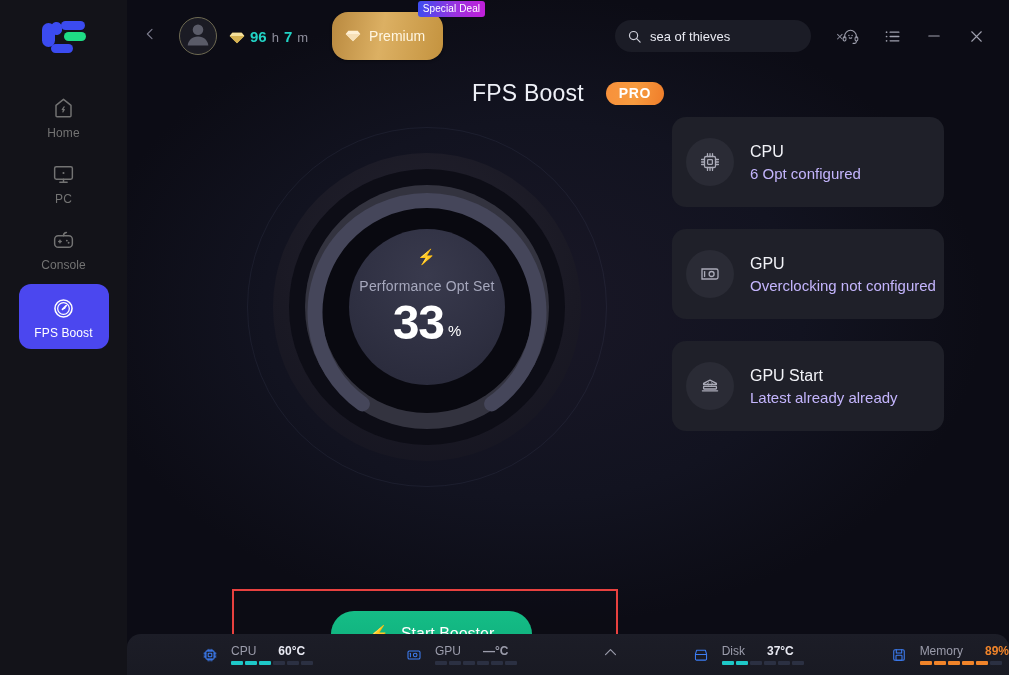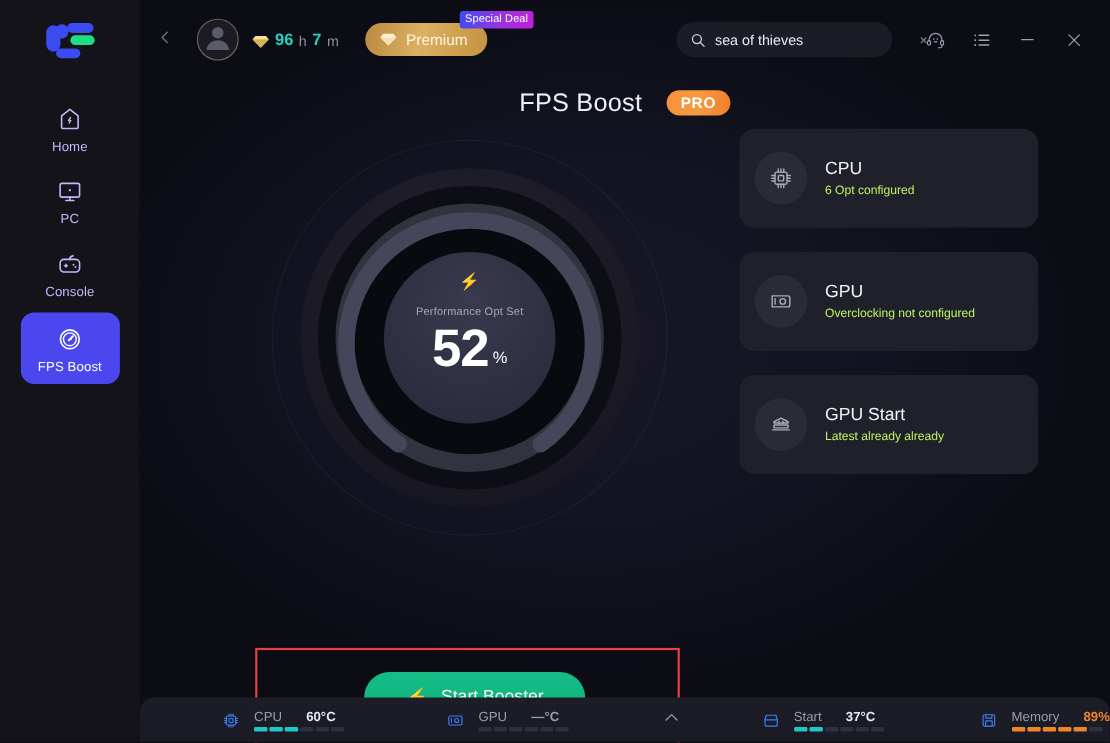--- a/index.html
+++ b/index.html
@@ -23,21 +23,21 @@
   .logo .b1 { left:2px;  top:4px;  width:13px; height:24px; background:#3b4bf0; border-radius:7px 7px 7px 7px; }
   .logo .b2 { left:11px; top:3px;  width:11px; height:13px; background:#3b4bf0; border-radius:6px; transform: rotate(-8deg); }
   .logo .b3 { left:21px; top:2px;  width:24px; height:9px;  background:#3b4bf0; }
   .logo .b4 { left:24px; top:13px; width:22px; height:9px;  background:#1fdd85; }
   .logo .b5 { left:11px; top:25px; width:22px; height:9px;  background:#3b4bf0; }
 
   .nav { margin-top: 14px; display:flex; flex-direction:column; align-items:center; gap:5px; }
   .nav-item {
     width: 90px; padding: 9px 0 7px; border-radius: 12px;
     display:flex; flex-direction:column; align-items:center; gap:5px;
-    cursor: pointer; color: #c4b5fd;
+    cursor: pointer; color: #737373;
   }
   .nav-item .ico { width:26px; height:26px; display:flex; align-items:center; justify-content:center; }
   .nav-item .ico svg { width:25px; height:25px; display:block; }
   .nav-item .lbl { font-size: 12px; letter-spacing:.1px; line-height: 14px; }
   .nav-item.active { background: #4b47ef; color: #ffffff; padding: 11px 0 9px; }
   .nav-item.active .lbl { color:#fff; }
 
   
   .main { position: relative; flex: 1; height: 675px;
     background:
@@ -52,21 +52,21 @@
   .avatar { width: 38px; height:38px; border-radius:50%; border:1px solid #6e6a52; margin-left: 16px;
             background:#1b1b24; display:flex; align-items:center; justify-content:center; overflow:hidden; }
   .avatar svg { width:34px; height:34px; }
   .timeinfo { margin-left: 12px; display:flex; align-items:flex-end; gap:5px; font-size:14px; }
   .gem { width:16px; height:14px; display:block; }
   .t-num { color:#22d3c5; font-weight:bold; font-size:15px; }
   .t-unit { color:#8e8e9c; font-size:13px; }
 
   .premium-wrap { position: relative; margin-left: 24px; }
   .premium {
-    height: 30px; padding: 0 18px 0 13px; border-radius: 16px;
+    height: 48px; padding: 0 18px 0 13px; border-radius: 16px;
     background: linear-gradient(100deg,#b9893f 0%, #dcb063 45%, #c4933f 100%);
     display:flex; align-items:center; gap:8px; cursor:pointer;
     box-shadow: 0 1px 3px rgba(0,0,0,.4);
   }
   .premium .ptxt { color:#fff6e2; font-size:14px; }
   .premium .pgem { width:16px; height:14px; display:block; }
   .deal {
     position:absolute; right:-42px; top:-11px;
     background: linear-gradient(95deg,#3c4df0 0%, #9a33e0 55%, #c21fd9 100%);
     color:#fff; font-size:10px; padding:2px 5px 3px; border-radius:3px; white-space:nowrap;
@@ -108,36 +108,36 @@
   .ring-4 { inset: 58px; background: #33333f; }
   .ring-5 { inset: 74px; background: #090910; }
   .gauge svg.arc { position:absolute; inset:0; width:360px; height:360px; }
   .hub {
     position:absolute; inset: 102px; border-radius:50%;
     background: radial-gradient(circle at 50% 30%, #393a4d 0%, #2f3042 55%, #272838 100%);
     display:flex; flex-direction:column; align-items:center; justify-content:flex-start;
     padding-top: 20px;
   }
   .hub .bolt { color:#c9cbe2; font-size:15px; line-height:1; margin-bottom: 14px; }
-  .hub .cap { color:#a6a8bd; font-size:10px; letter-spacing:.2px; }
+  .hub .cap { color:#a6a8bd; font-size:14px; letter-spacing:.2px; }
   .hub .valrow { display:flex; align-items:flex-end; margin-top: 6px; }
   .hub .val { color:#ffffff; font-size:48px; font-weight:bold; line-height:.95; letter-spacing:-1px; }
   .hub .pct { color:#ffffff; font-size:15px; margin-left:4px; margin-bottom: 7px; }
 
   .cards { position:absolute; left: 545px; top: 10px; width: 272px; display:flex; flex-direction:column; gap: 22px; }
   .card {
     height: 90px; border-radius: 14px; background:#1f2029;
     display:flex; align-items:center; padding-left: 14px; gap: 16px; cursor:pointer;
   }
   .card .cico { width:48px; height:48px; border-radius:50%; background:#2a2b35;
     display:flex; align-items:center; justify-content:center; color:#aaabb8; flex:0 0 48px; }
   .card .cico svg { display:block; }
   .card .ctxt { display:flex; flex-direction:column; gap:4px; }
   .card .ctitle { color:#f2f3f8; font-size:16px; }
-  .card .csub { color:#bef264; font-size:11px; }
+  .card .csub { color:#c4b5fd; font-size:15px; }
 
   
   .action {
     position:absolute; left: 105px; top: 482px; width: 386px; height: 135px;
     border: 2px solid #e8413f; background: rgba(10,10,18,.25);
   }
   .boost-btn {
     position:absolute; left: 97px; top: 20px; width: 201px; height: 46px;
     background: linear-gradient(180deg,#15bd86 0%, #0fae7c 100%);
     border-radius: 23px; border:none; cursor:pointer;
@@ -356,21 +356,21 @@
         <div class="ring ring-4"></div>
         <div class="ring ring-5"></div>
         <svg class="arc" viewBox="0 0 360 360">
           <circle cx="180" cy="180" r="112" fill="none" stroke="#2f3040" stroke-width="15" stroke-linecap="round" stroke-dasharray="553 704" transform="rotate(125 180 180)" opacity="0"></circle>
           <path d="M 115.4 276.9 A 112 112 0 1 1 244.6 276.9" fill="none" stroke="#45465a" stroke-width="15" stroke-linecap="round"></path>
         </svg>
         <div class="hub">
           <div class="bolt">⚡</div>
           <div class="cap">Performance Opt Set</div>
           <div class="valrow">
-            <span class="val">52</span>
+            <span class="val">33</span>
             <span class="pct">%</span>
           </div>
         </div>
       </div>
 
       <div class="cards">
 
         <div class="card">
           <span class="cico">
             <svg width="24" height="24" viewBox="0 0 24 24" fill="none" stroke="currentColor" stroke-width="1.3">
@@ -488,21 +488,21 @@
 
       <div class="stat" style="margin-left:70px;">
         <span class="sico">
           <svg width="18" height="18" viewBox="0 0 24 24" fill="none" stroke="currentColor" stroke-width="1.4" stroke-linejoin="round">
             <path d="M6.2 5.6h11.6l1.6 5.2v6.4a1.6 1.6 0 0 1-1.6 1.6H6.2a1.6 1.6 0 0 1-1.6-1.6v-6.4z"></path>
             <path d="M4.6 11.2h14.8" stroke-linecap="round"></path>
           </svg>
         </span>
         <span class="sbody">
           <span class="srow">
-            <span>Start</span>
+            <span>Disk</span>
             <span class="sval" style="color:#e8e9f2">37°C</span>
           </span>
           <span class="bars">
             <i class="on-c"></i>
               <i class="on-c"></i>
               <i></i>
               <i></i>
               <i></i>
               <i></i>
           </span>

